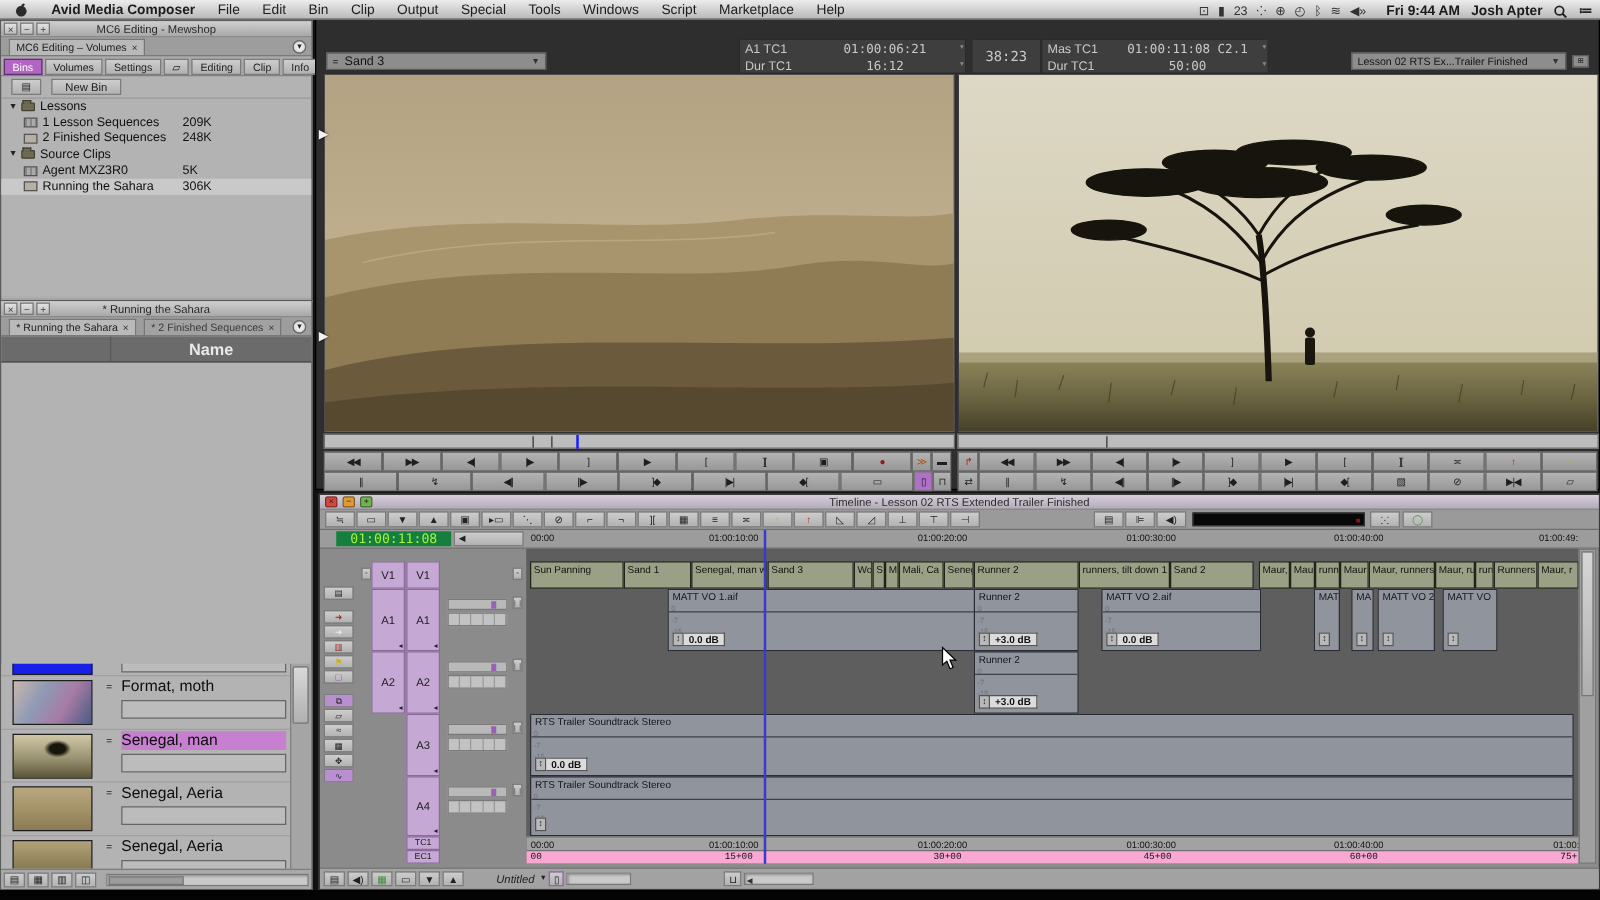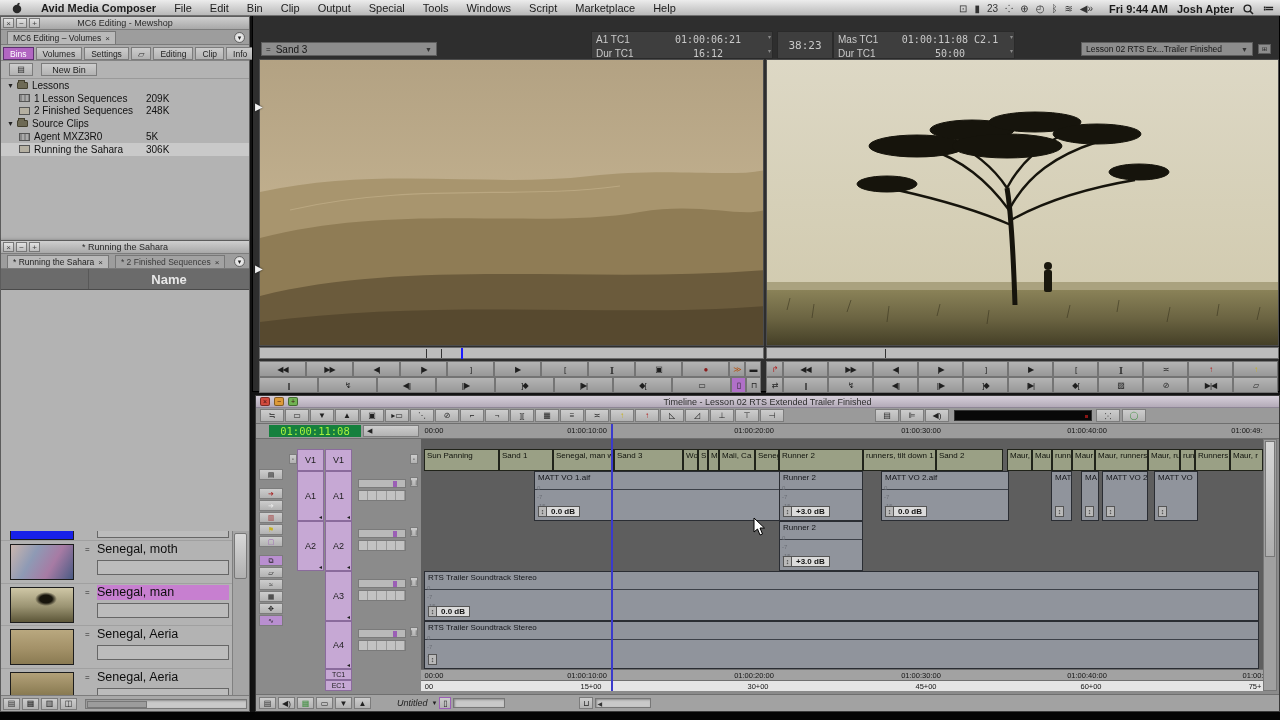--- a/index.html
+++ b/index.html
@@ -252,21 +252,21 @@
     </div>
     <div id="bin-list">
       <div style="height:10px;position:relative;border-bottom:1px solid #a0a0a0">
         <div style="position:absolute;left:9px;top:-27px;width:64px;height:36px;background:#1820e8;border:1px solid #1d1d1d"></div>
         <div style="position:absolute;left:96px;top:-8px;width:132px;height:15px;border:1px solid #666;background:#bcbcbc"></div>
       </div>
       <div id="bin-rows">
           <div class="clip-row">
             <div class="clip-thumb" style="background: linear-gradient(120deg, rgb(203, 182, 174) 0%, rgb(142, 154, 181) 35%, rgb(167, 123, 164) 65%, rgb(74, 91, 132) 100%);"></div>
             <span class="clip-eq">=</span>
-            <div class="clip-name">Senegal, moth</div>
+            <div class="clip-name">Format, moth</div>
             <div class="clip-field"></div>
           </div>
           <div class="clip-row">
             <div class="clip-thumb" style="background: linear-gradient(rgb(207, 199, 166) 0%, rgb(154, 147, 114) 55%, rgb(92, 86, 56) 100%);">
               <div style="position: absolute; left: 24px; top: 4px; width: 22px; height: 14px; background: radial-gradient(rgb(24, 21, 12) 40%, transparent 70%);"></div>
             </div>
             <span class="clip-eq">=</span>
             <div class="clip-name sel">Senegal, man</div>
             <div class="clip-field"></div>
           </div>
@@ -695,21 +695,21 @@
             </div>
           </div>
           <div class="lane" style="top: 230px; height: 11px; background: rgb(162, 162, 162); border-top: 1px solid rgb(111, 111, 111);">
             <span class="tcl" style="left: 13px;">00:00</span>
             <span class="tcl" style="left: 166px;">01:00:10:00</span>
             <span class="tcl" style="left: 333px;">01:00:20:00</span>
             <span class="tcl" style="left: 500px;">01:00:30:00</span>
             <span class="tcl" style="left: 666px;">01:00:40:00</span>
             <span class="tcl" style="left: 832px;">01:00:</span>
           </div>
-          <div class="lane" style="top: 241px; height: 11px; background: #e5e5e5; border-top: 1px solid rgb(111, 111, 111);">
+          <div class="lane" style="top: 241px; height: 11px; background: #f9a8d4; border-top: 1px solid rgb(111, 111, 111); font-family: Liberation Mono, monospace;">
             <span class="tcl" style="left: 8px;">00</span>
             <span class="tcl" style="left: 170px;">15+00</span>
             <span class="tcl" style="left: 337px;">30+00</span>
             <span class="tcl" style="left: 505px;">45+00</span>
             <span class="tcl" style="left: 670px;">60+00</span>
             <span class="tcl" style="left: 834px;">75+</span>
           </div>
         </div>
     </div>
     <div id="playhead" style="left: 355px;"></div>

